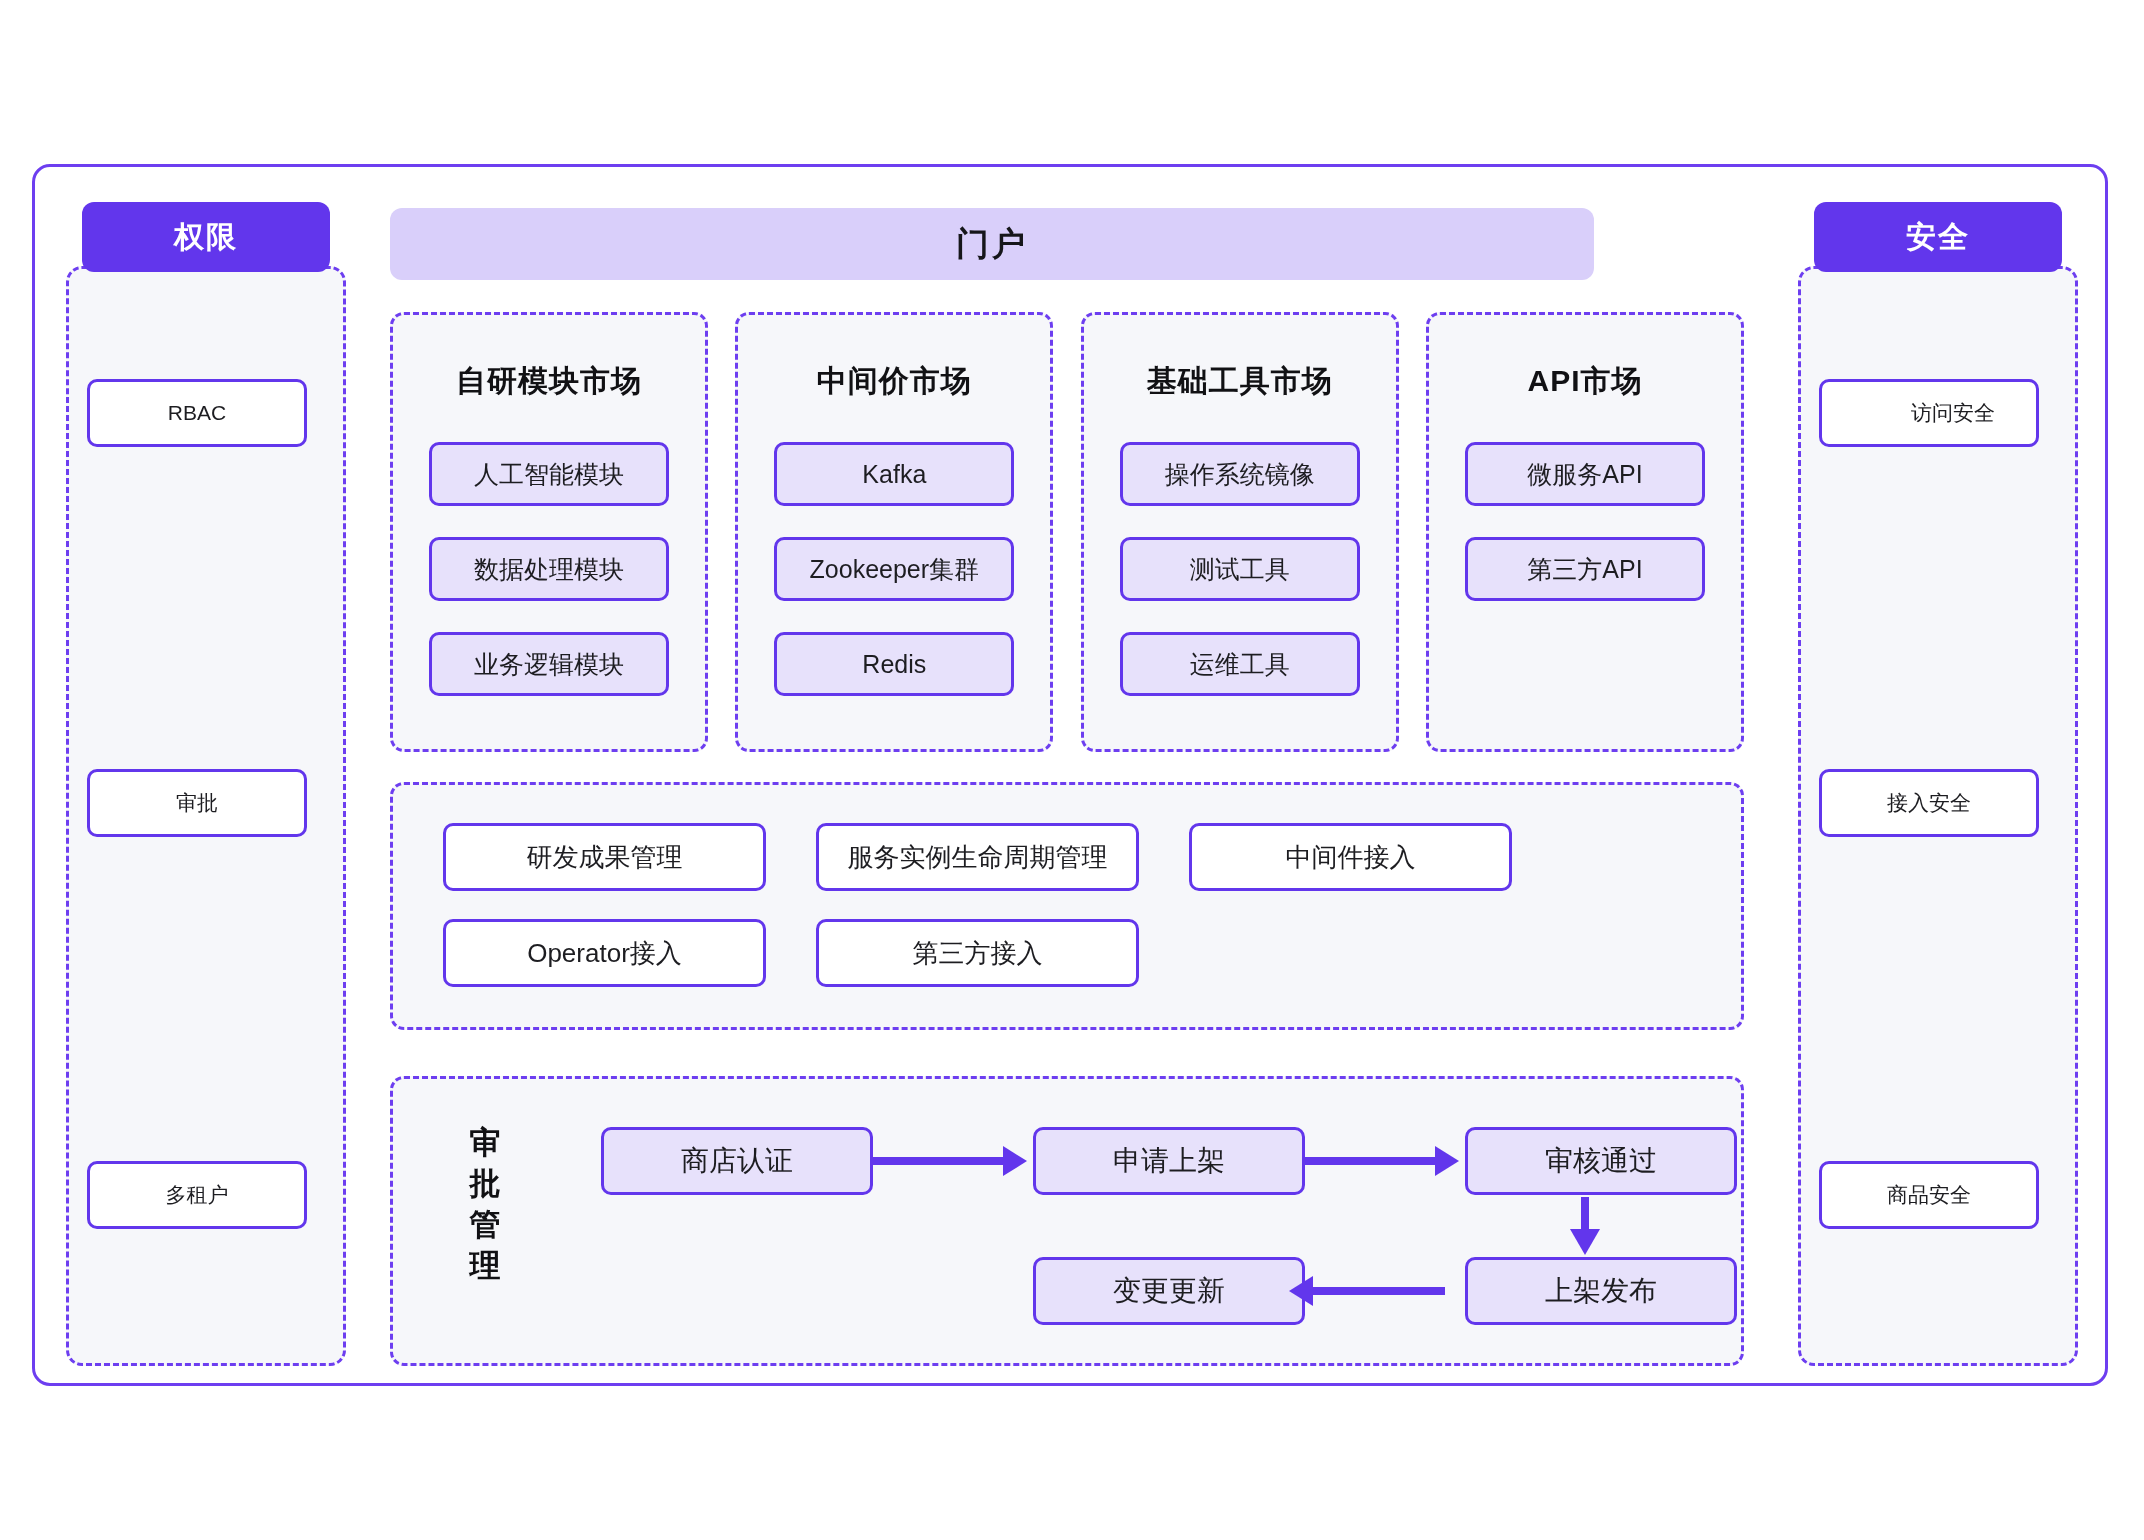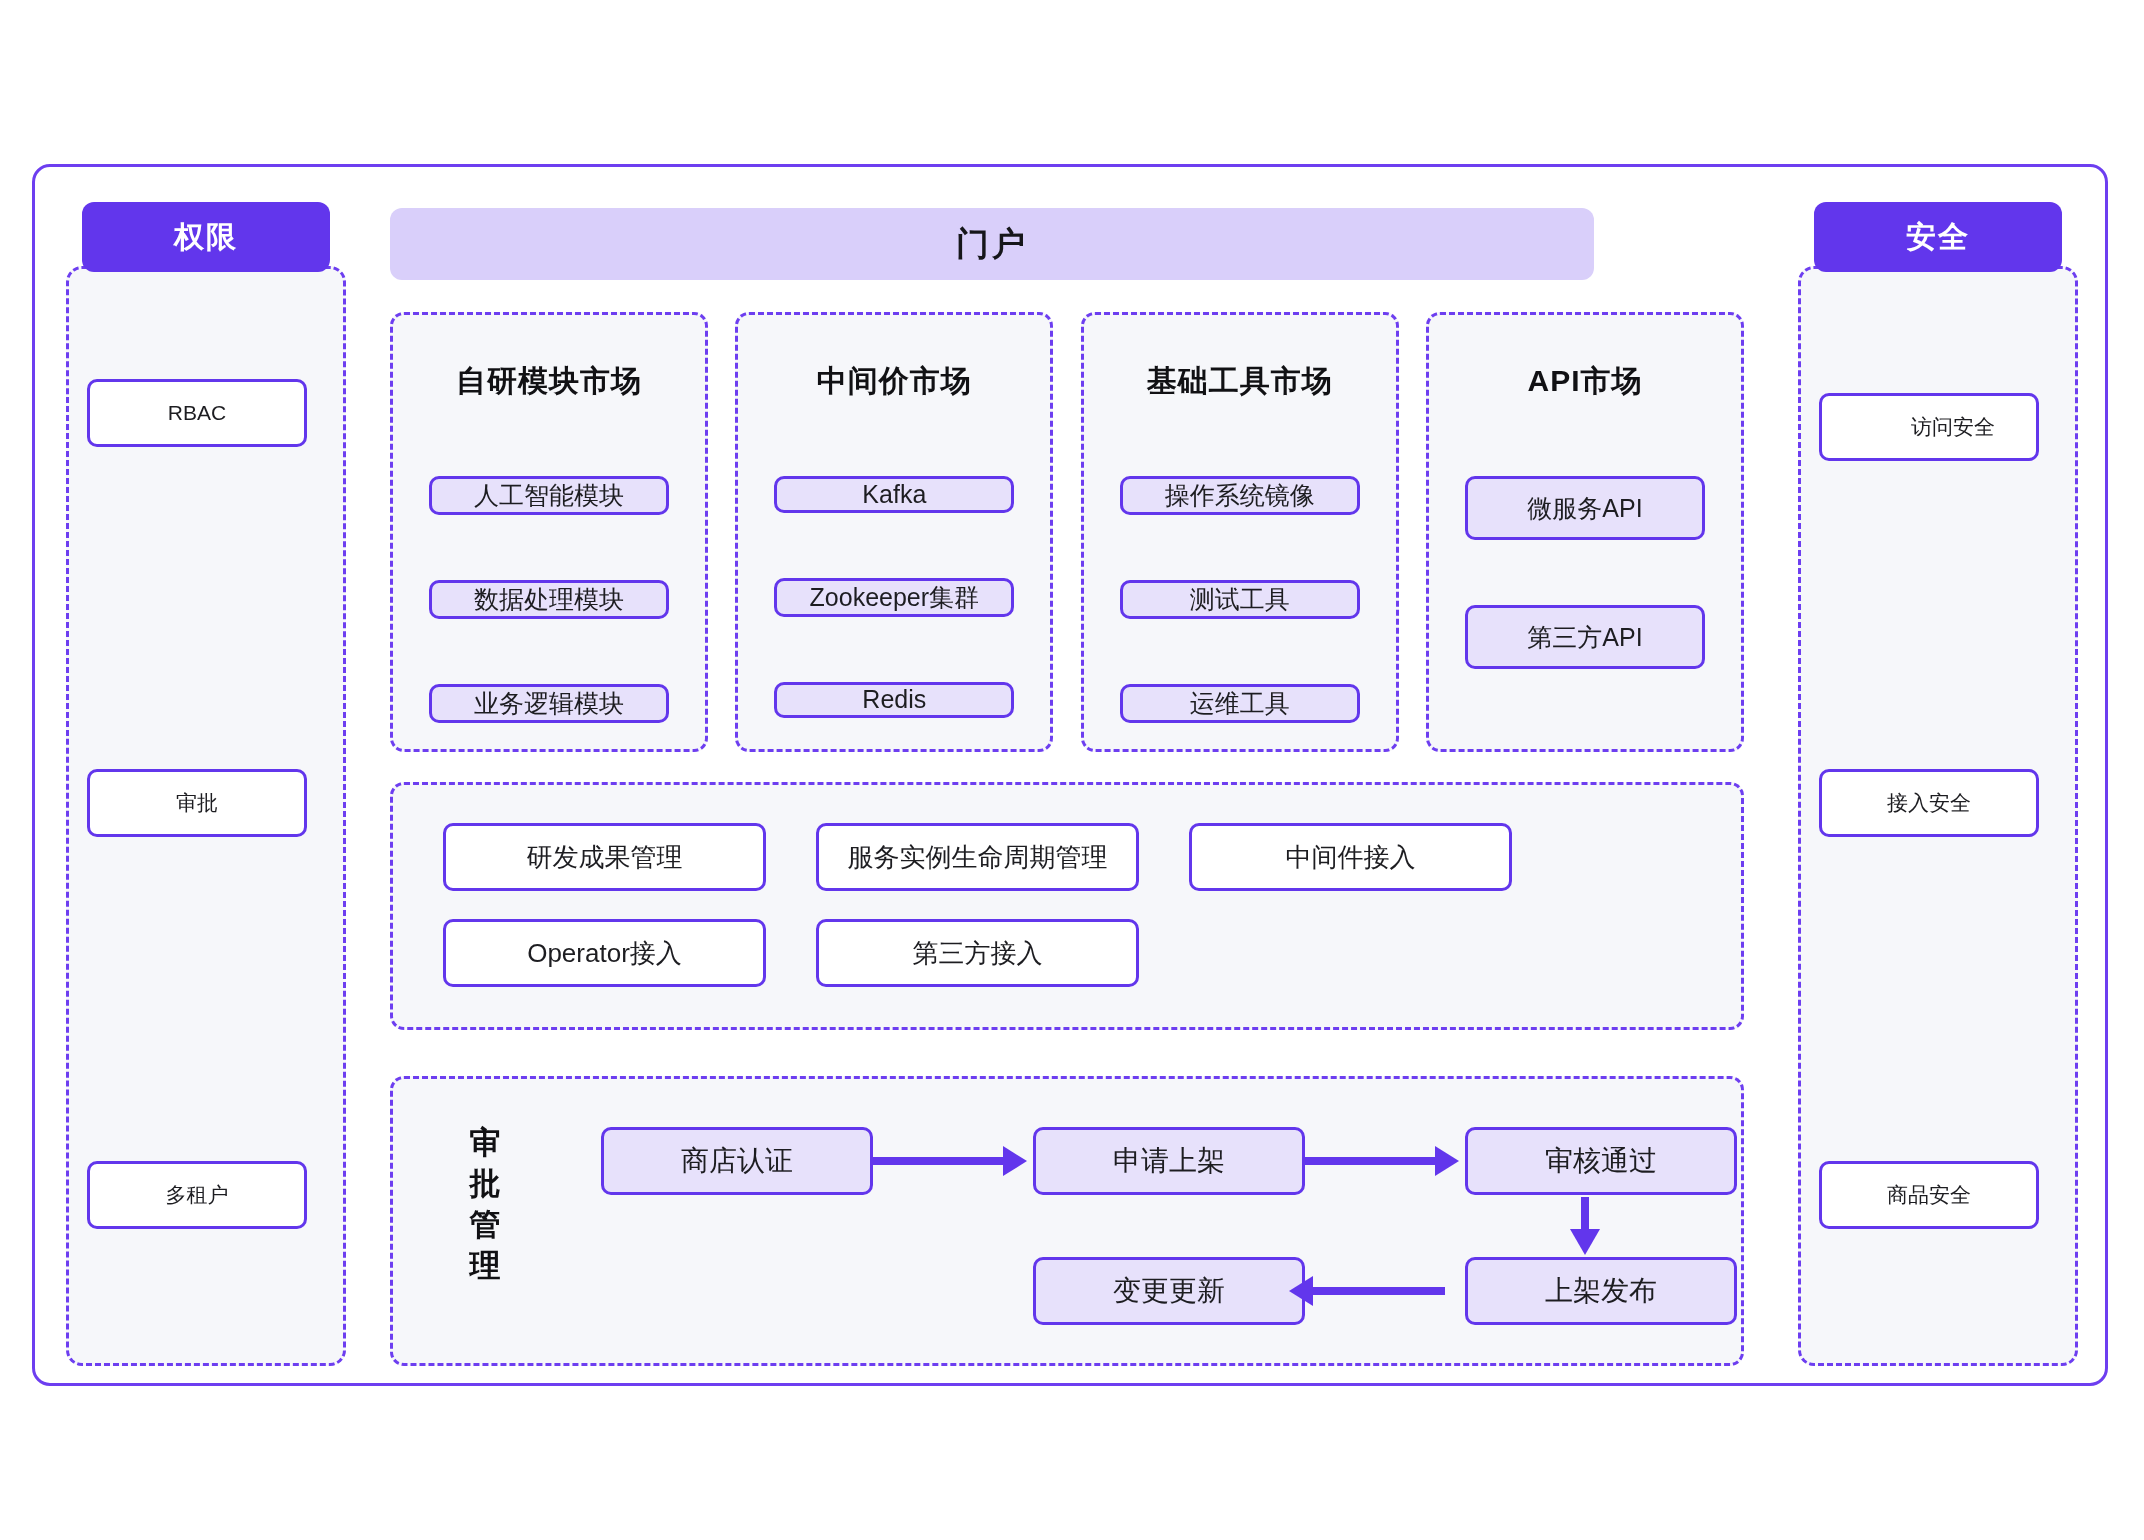--- a/index.html
+++ b/index.html
@@ -121,21 +121,20 @@
     width: 318px;
     height: 440px;
     border: 3px dashed #6d3ef0;
     border-radius: 14px;
     box-sizing: border-box;
     background: #f6f7fa;
     display: flex;
     flex-direction: column;
     align-items: center;
     padding-top: 46px;
-    gap: 34px;
   }
   .market-title {
     font-size: 30px;
     font-weight: bold;
     color: #111114;
     letter-spacing: 1px;
     margin-bottom: 40px;
   }
   .chip {
     width: 240px;
@@ -292,21 +291,21 @@
     </div>
     <div class="side-item" style="top:892px;">
       <span>多租户</span>
     </div>
   </div>
   <div class="side-header left">
     <span>权限</span>
   </div>
 
   <div class="side-col right">
-    <div class="side-item" style="top:124px;padding-left:48px;">
+    <div class="side-item" style="top:110px;padding-left:48px;">
       <span>访问安全</span>
     </div>
     <div class="side-item" style="top:500px;">
       <span>接入安全</span>
     </div>
     <div class="side-item" style="top:892px;">
       <span>商品安全</span>
     </div>
   </div>
   <div class="side-header right">

